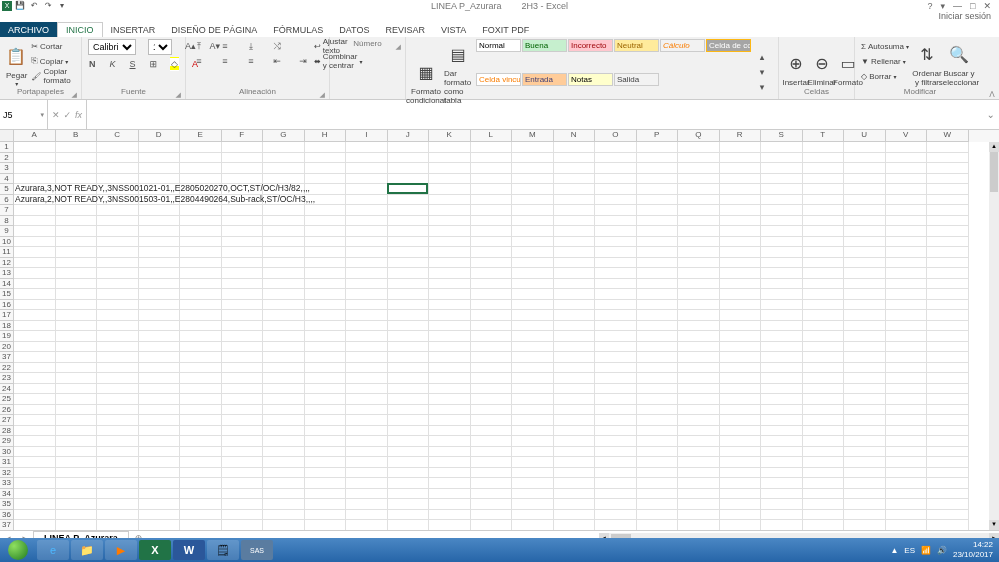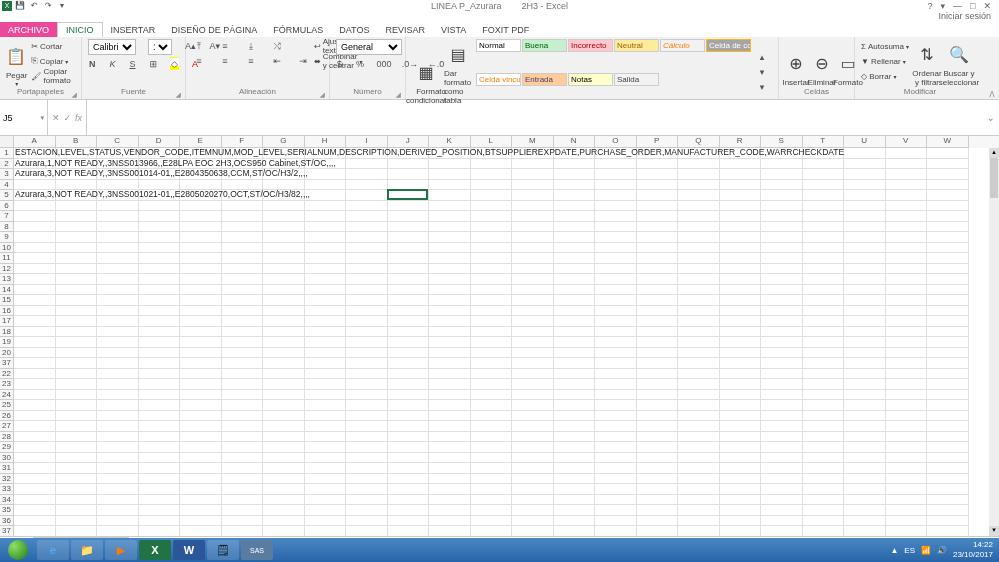--- a/index.html
+++ b/index.html
@@ -11,21 +11,21 @@
 .titlebar .left .ic { width: 12px; height: 10px; display: flex; align-items: center; justify-content: center; font-size: 8px; color: #555; }
 .titlebar .center { position: absolute; left: 50%; transform: translateX(-50%); font-size: 9px; color: #777; }
 .titlebar .right { position: absolute; right: 0; display: flex; align-items: center; gap: 8px; padding-right: 8px; }
 .titlebar .right .help { font-size: 9px; color: #666; }
 .titlebar .right .winbtn { font-size: 9px; color: #666; cursor: pointer; }
 
 .loginrow { height: 11px; text-align: right; padding-right: 8px; font-size: 9px; color: #666; }
 
 
 .tabs { height: 15px; display: flex; background: #fff; }
-.tabs .filetab { background: #ec4899; color: #fff; padding: 4px 8px; font-size: 9px; display: flex; align-items: center; text-transform: uppercase; }
+.tabs .filetab { background: #0c4a6e; color: #fff; padding: 4px 8px; font-size: 9px; display: flex; align-items: center; text-transform: uppercase; }
 .tabs .tab { padding: 0 8px; font-size: 9px; display: flex; align-items: center; color: #444; text-transform: uppercase; cursor: pointer; }
 .tabs .tab.active { border: 1px solid #ccc; border-bottom: none; color: #217346; background: #fff; }
 
 
 .ribbon { height: 63px; background: #f1f1f1; border-bottom: 1px solid #ccc; display: flex; }
 .group { border-right: 1px solid #ddd; padding: 2px 6px 0 6px; display: flex; flex-direction: column; justify-content: space-between; }
 .group-body { flex: 1; display: flex; gap: 4px; }
 .group-label { font-size: 8px; color: #777; text-align: center; height: 12px; position: relative; }
 .group-label .dlg { position: absolute; right: -2px; bottom: 0; font-size: 7px; color: #999; }
 .bigbtn { display: flex; flex-direction: column; align-items: center; justify-content: flex-end; width: 28px; font-size: 8px; color: #444; }
@@ -35,21 +35,21 @@
 .ic { display: inline-block; }
 select.fsel { font-size: 9px; height: 16px; border: 1px solid #bbb; background: #fff; }
 .btnrow { display: flex; gap: 12px; }
 .mini { width: 14px; height: 14px; border: 1px solid transparent; display: flex; align-items: center; justify-content: center; font-size: 9px; color: #555; }
 .styles { flex: 1; }
 .style-grid { display: grid; grid-template-columns: repeat(6, 45px); gap: 1px; }
 .swatch { height: 13px; font-size: 8px; padding: 0 2px; display: flex; align-items: center; border: 1px solid #ccc; overflow: hidden; white-space: nowrap; }
 .swatch.sel { border: 1px solid #fcb714; background: #fffad1; }
 
 
-.fbar { height: 36px; border-bottom: 1px solid #ccc; display: flex; align-items: center; background: #fff; }
+.fbar { height: 30px; border-bottom: 1px solid #ccc; display: flex; align-items: center; background: #fff; }
 .namebox { width: 48px; border-right: 1px solid #ccc; font-size: 9px; padding: 0 3px; height: 100%; display: flex; align-items: center; }
 .namebox .dd { margin-left: auto; font-size: 7px; color: #888; }
 .fx-ctrl { display: flex; align-items: center; gap: 4px; padding: 0 4px; border-right: 1px solid #ccc; height: 100%; }
 .fx-ctrl span { font-size: 9px; color: #999; }
 .fx-input { flex: 1; font-size: 9px; padding: 0 4px; }
 
 
 .grid-wrap { position: relative; height: 400px; overflow: hidden; }
 .colhead { display: flex; height: 12px; background: #f7f7f7; }
 .colhead .sel-all { width: 14px; border-right: 1px solid #ccc; border-bottom: 1px solid #ccc; background: #f2f2f2; }
@@ -200,38 +200,28 @@
             <span class="ic">⬌</span>
             <span>Combinar y centrar</span>
             <span style="font-size:6px">▾</span>
           </div>
       </div>
     </div>
     <div class="group-label"><span>Alineación</span><span class="dlg">◢</span></div>
   </div>
 
   <div class="group" style="width:76px">
-    <div class="group-body" style="flex-direction:column;gap:2px">
-      <select class="fsel" style="width:66px"><option>General</option></select>
-      <div class="btnrow">
-        <span class="mini">$</span>
-        <span class="mini">%</span>
-        <span class="mini">000</span>
-        <span class="mini">.0→</span>
-        <span class="mini">←.0</span>
-      </div>
-    </div>
     <div class="group-label"><span>Número</span><span class="dlg">◢</span></div>
   </div>
 
   <div class="group styles">
     <div class="group-body">
       <div class="bigbtn">
           <span class="ic">▦</span>
-          <span style="text-align:right;line-height:9px">Formato condicional</span>
+          <span style="text-align:center;line-height:9px">Formato condicional</span>
         </div>
       <div class="bigbtn">
           <span class="ic">▤</span>
           <span style="text-align:left;line-height:9px">Dar formato como tabla</span>
         </div>
       <div class="style-grid" id="style-grid">
           <div class="swatch" style="background: rgb(255, 255, 255); color: rgb(0, 0, 0);">Normal</div>
           <div class="swatch" style="background: rgb(198, 239, 206); color: rgb(0, 97, 0);">Buena</div>
           <div class="swatch" style="background: rgb(255, 199, 206); color: rgb(156, 0, 6);">Incorrecto</div>
           <div class="swatch" style="background: rgb(255, 235, 156); color: rgb(156, 101, 0);">Neutral</div>
@@ -364,21 +354,20 @@
           <div class="c"></div>
           <div class="c"></div>
           <div class="c"></div>
           <div class="c"></div>
           <div class="c"></div>
           <div class="c"></div>
           <div class="c"></div>
           <div class="c"></div>
           <div class="c"></div>
           <div class="c"></div>
-          <div class="overflow-text">ESTACION,LEVEL,STATUS,VENDOR_CODE,ITEMNUM,MOD_LEVEL,SERIALNUM,DESCRIPTION,DERIVED_POSITION,BTSUPPLIEREXPDATE,PURCHASE_ORDER,MANUFACTURER_CODE,WARRCHECKDATE</div>
         </div>
       </div>
       <div class="row-g">
         <div class="rh">2</div>
         <div class="cells">
           <div class="c"></div>
           <div class="c"></div>
           <div class="c"></div>
           <div class="c"></div>
           <div class="c"></div>
@@ -393,21 +382,20 @@
           <div class="c"></div>
           <div class="c"></div>
           <div class="c"></div>
           <div class="c"></div>
           <div class="c"></div>
           <div class="c"></div>
           <div class="c"></div>
           <div class="c"></div>
           <div class="c"></div>
           <div class="c"></div>
-          <div class="overflow-text">Azurara,1,NOT READY,,3NSS013966,,E28LPA EOC 2H3,OCS950 Cabinet,ST/OC,,,,</div>
         </div>
       </div>
       <div class="row-g">
         <div class="rh">3</div>
         <div class="cells">
           <div class="c"></div>
           <div class="c"></div>
           <div class="c"></div>
           <div class="c"></div>
           <div class="c"></div>
@@ -422,21 +410,20 @@
           <div class="c"></div>
           <div class="c"></div>
           <div class="c"></div>
           <div class="c"></div>
           <div class="c"></div>
           <div class="c"></div>
           <div class="c"></div>
           <div class="c"></div>
           <div class="c"></div>
           <div class="c"></div>
-          <div class="overflow-text">Azurara,3,NOT READY,,3NSS001014-01,,E2804350638,CCM,ST/OC/H3/2,,,,</div>
         </div>
       </div>
       <div class="row-g">
         <div class="rh">4</div>
         <div class="cells">
           <div class="c"></div>
           <div class="c"></div>
           <div class="c"></div>
           <div class="c"></div>
           <div class="c"></div>
@@ -508,20 +495,21 @@
           <div class="c"></div>
           <div class="c"></div>
           <div class="c"></div>
           <div class="c"></div>
           <div class="c"></div>
           <div class="c"></div>
           <div class="c"></div>
           <div class="c"></div>
           <div class="c"></div>
           <div class="c"></div>
+          <div class="overflow-text">Azurara,2,NOT READY,,3NSS001503-01,,E2804490264,Sub-rack,ST/OC/H3,,,,</div>
         </div>
       </div>
       <div class="row-g">
         <div class="rh">7</div>
         <div class="cells">
           <div class="c"></div>
           <div class="c"></div>
           <div class="c"></div>
           <div class="c"></div>
           <div class="c"></div>

